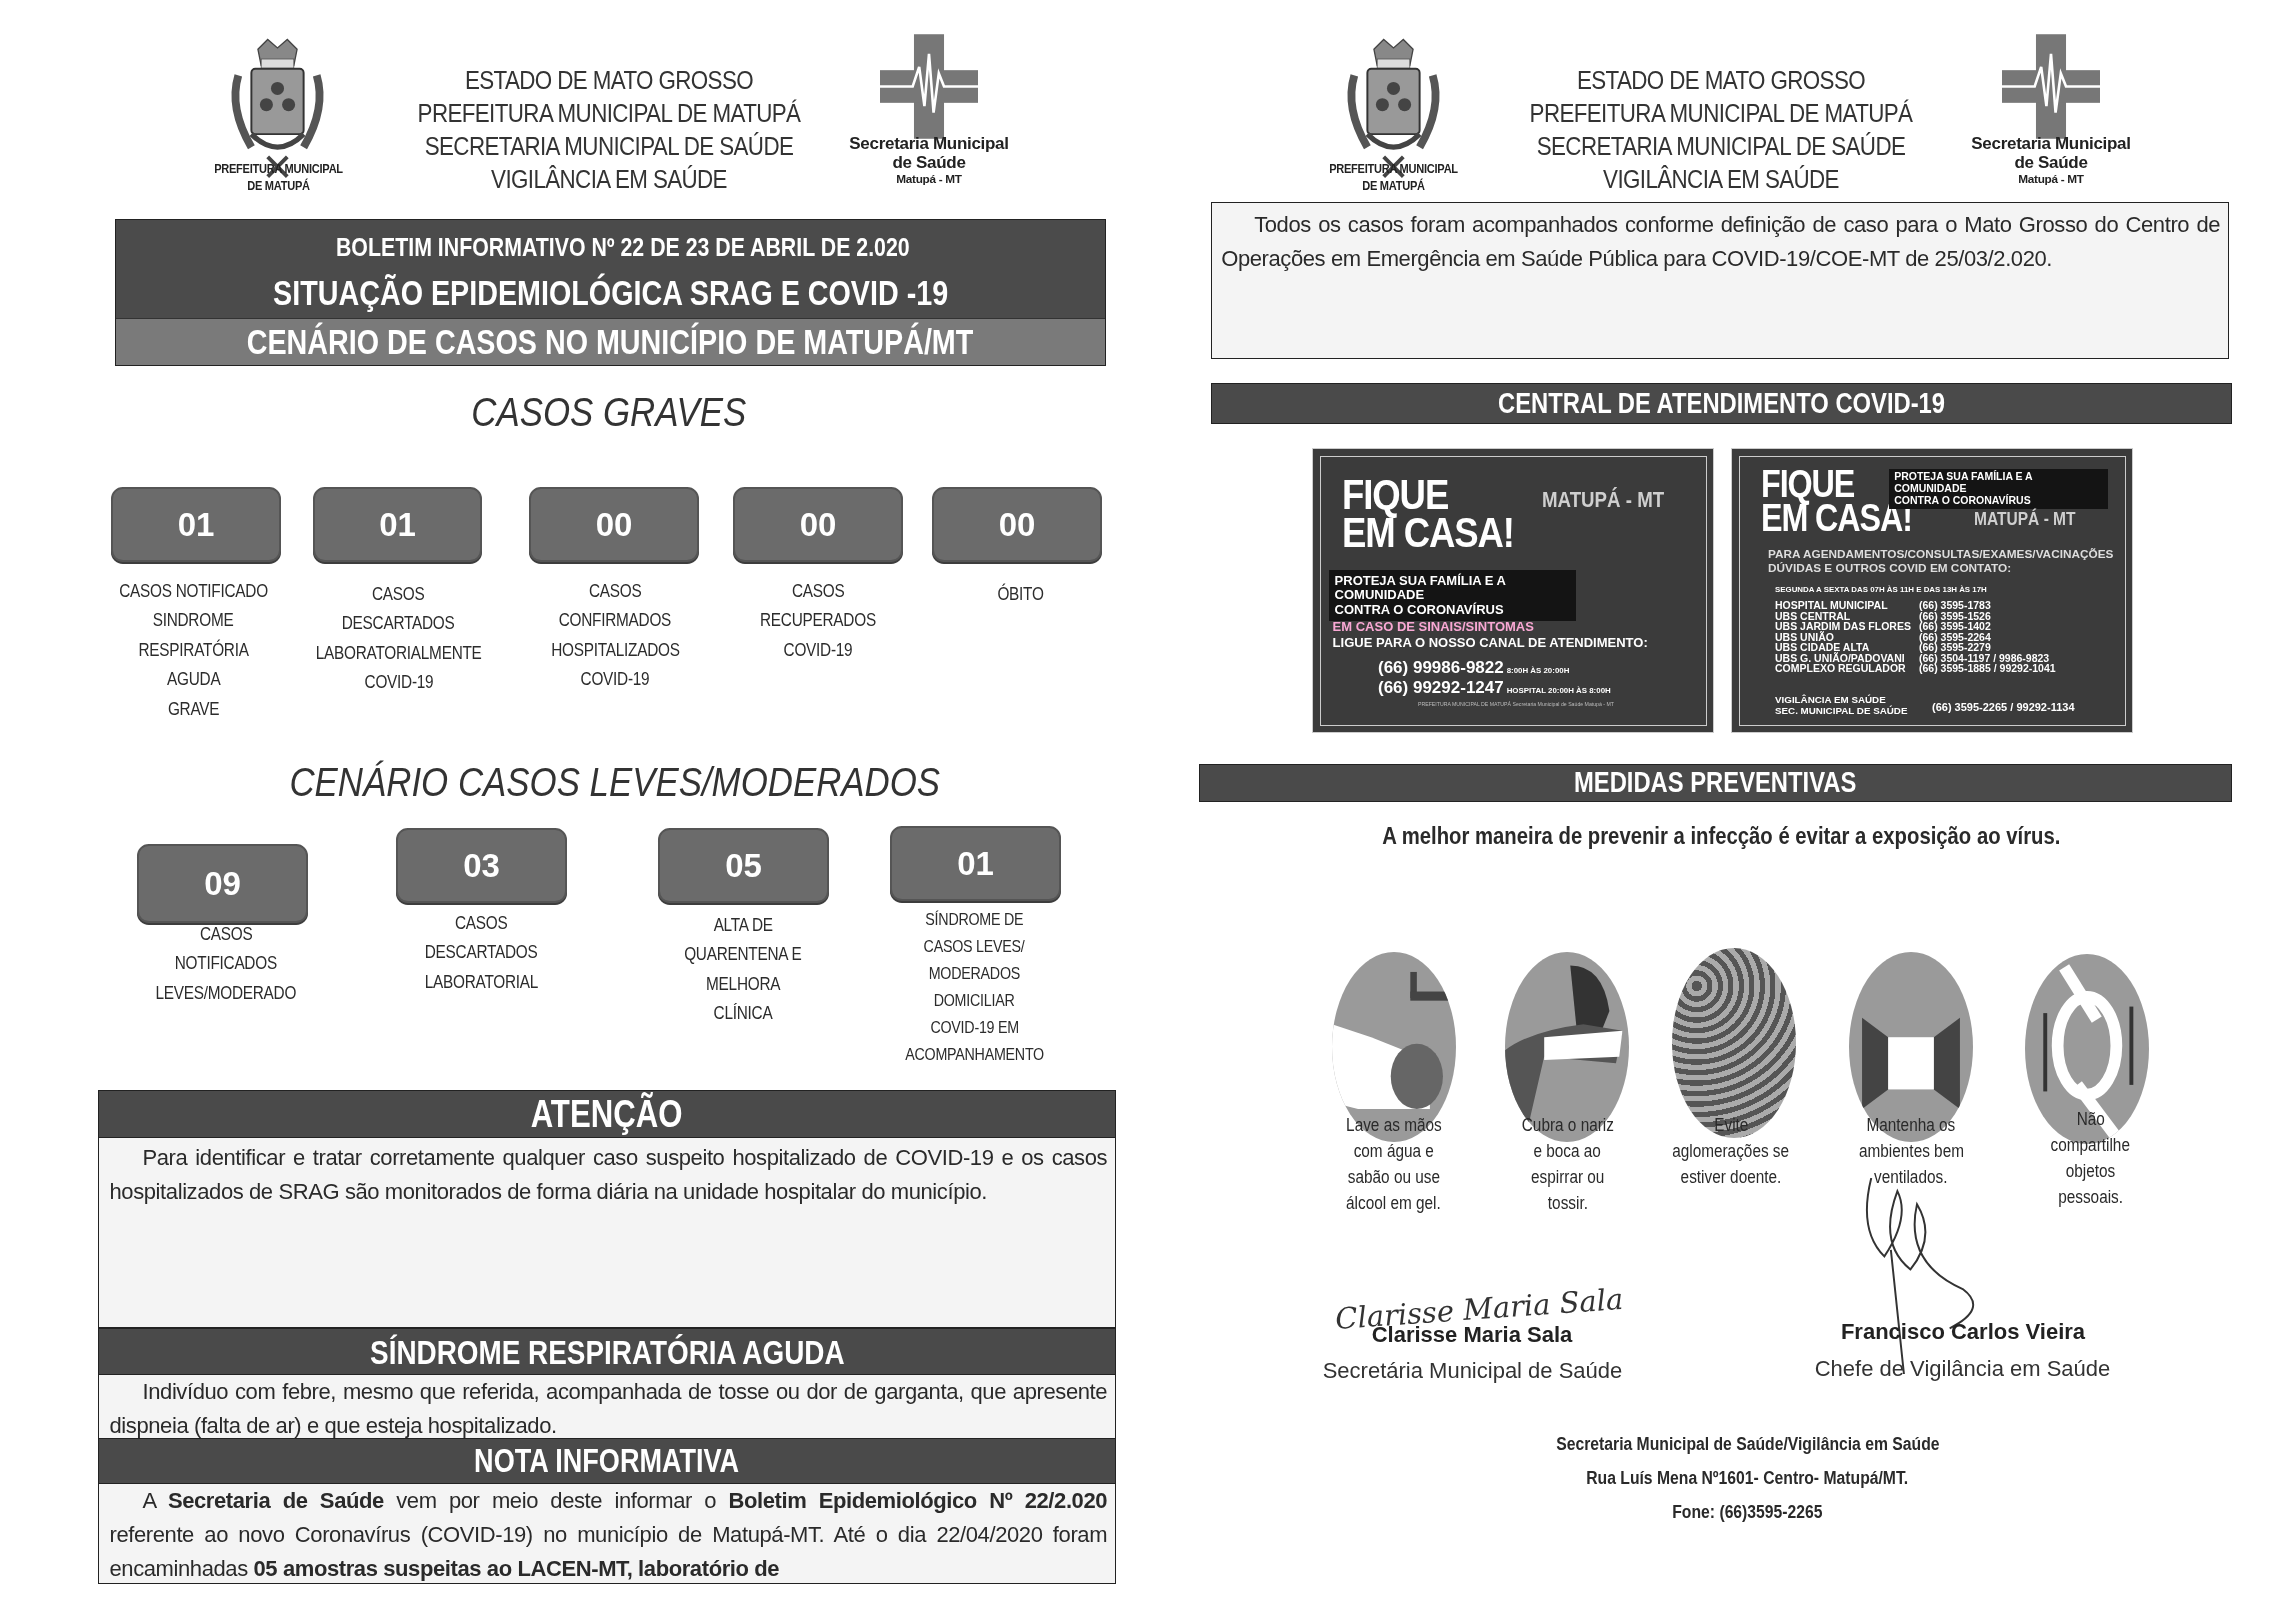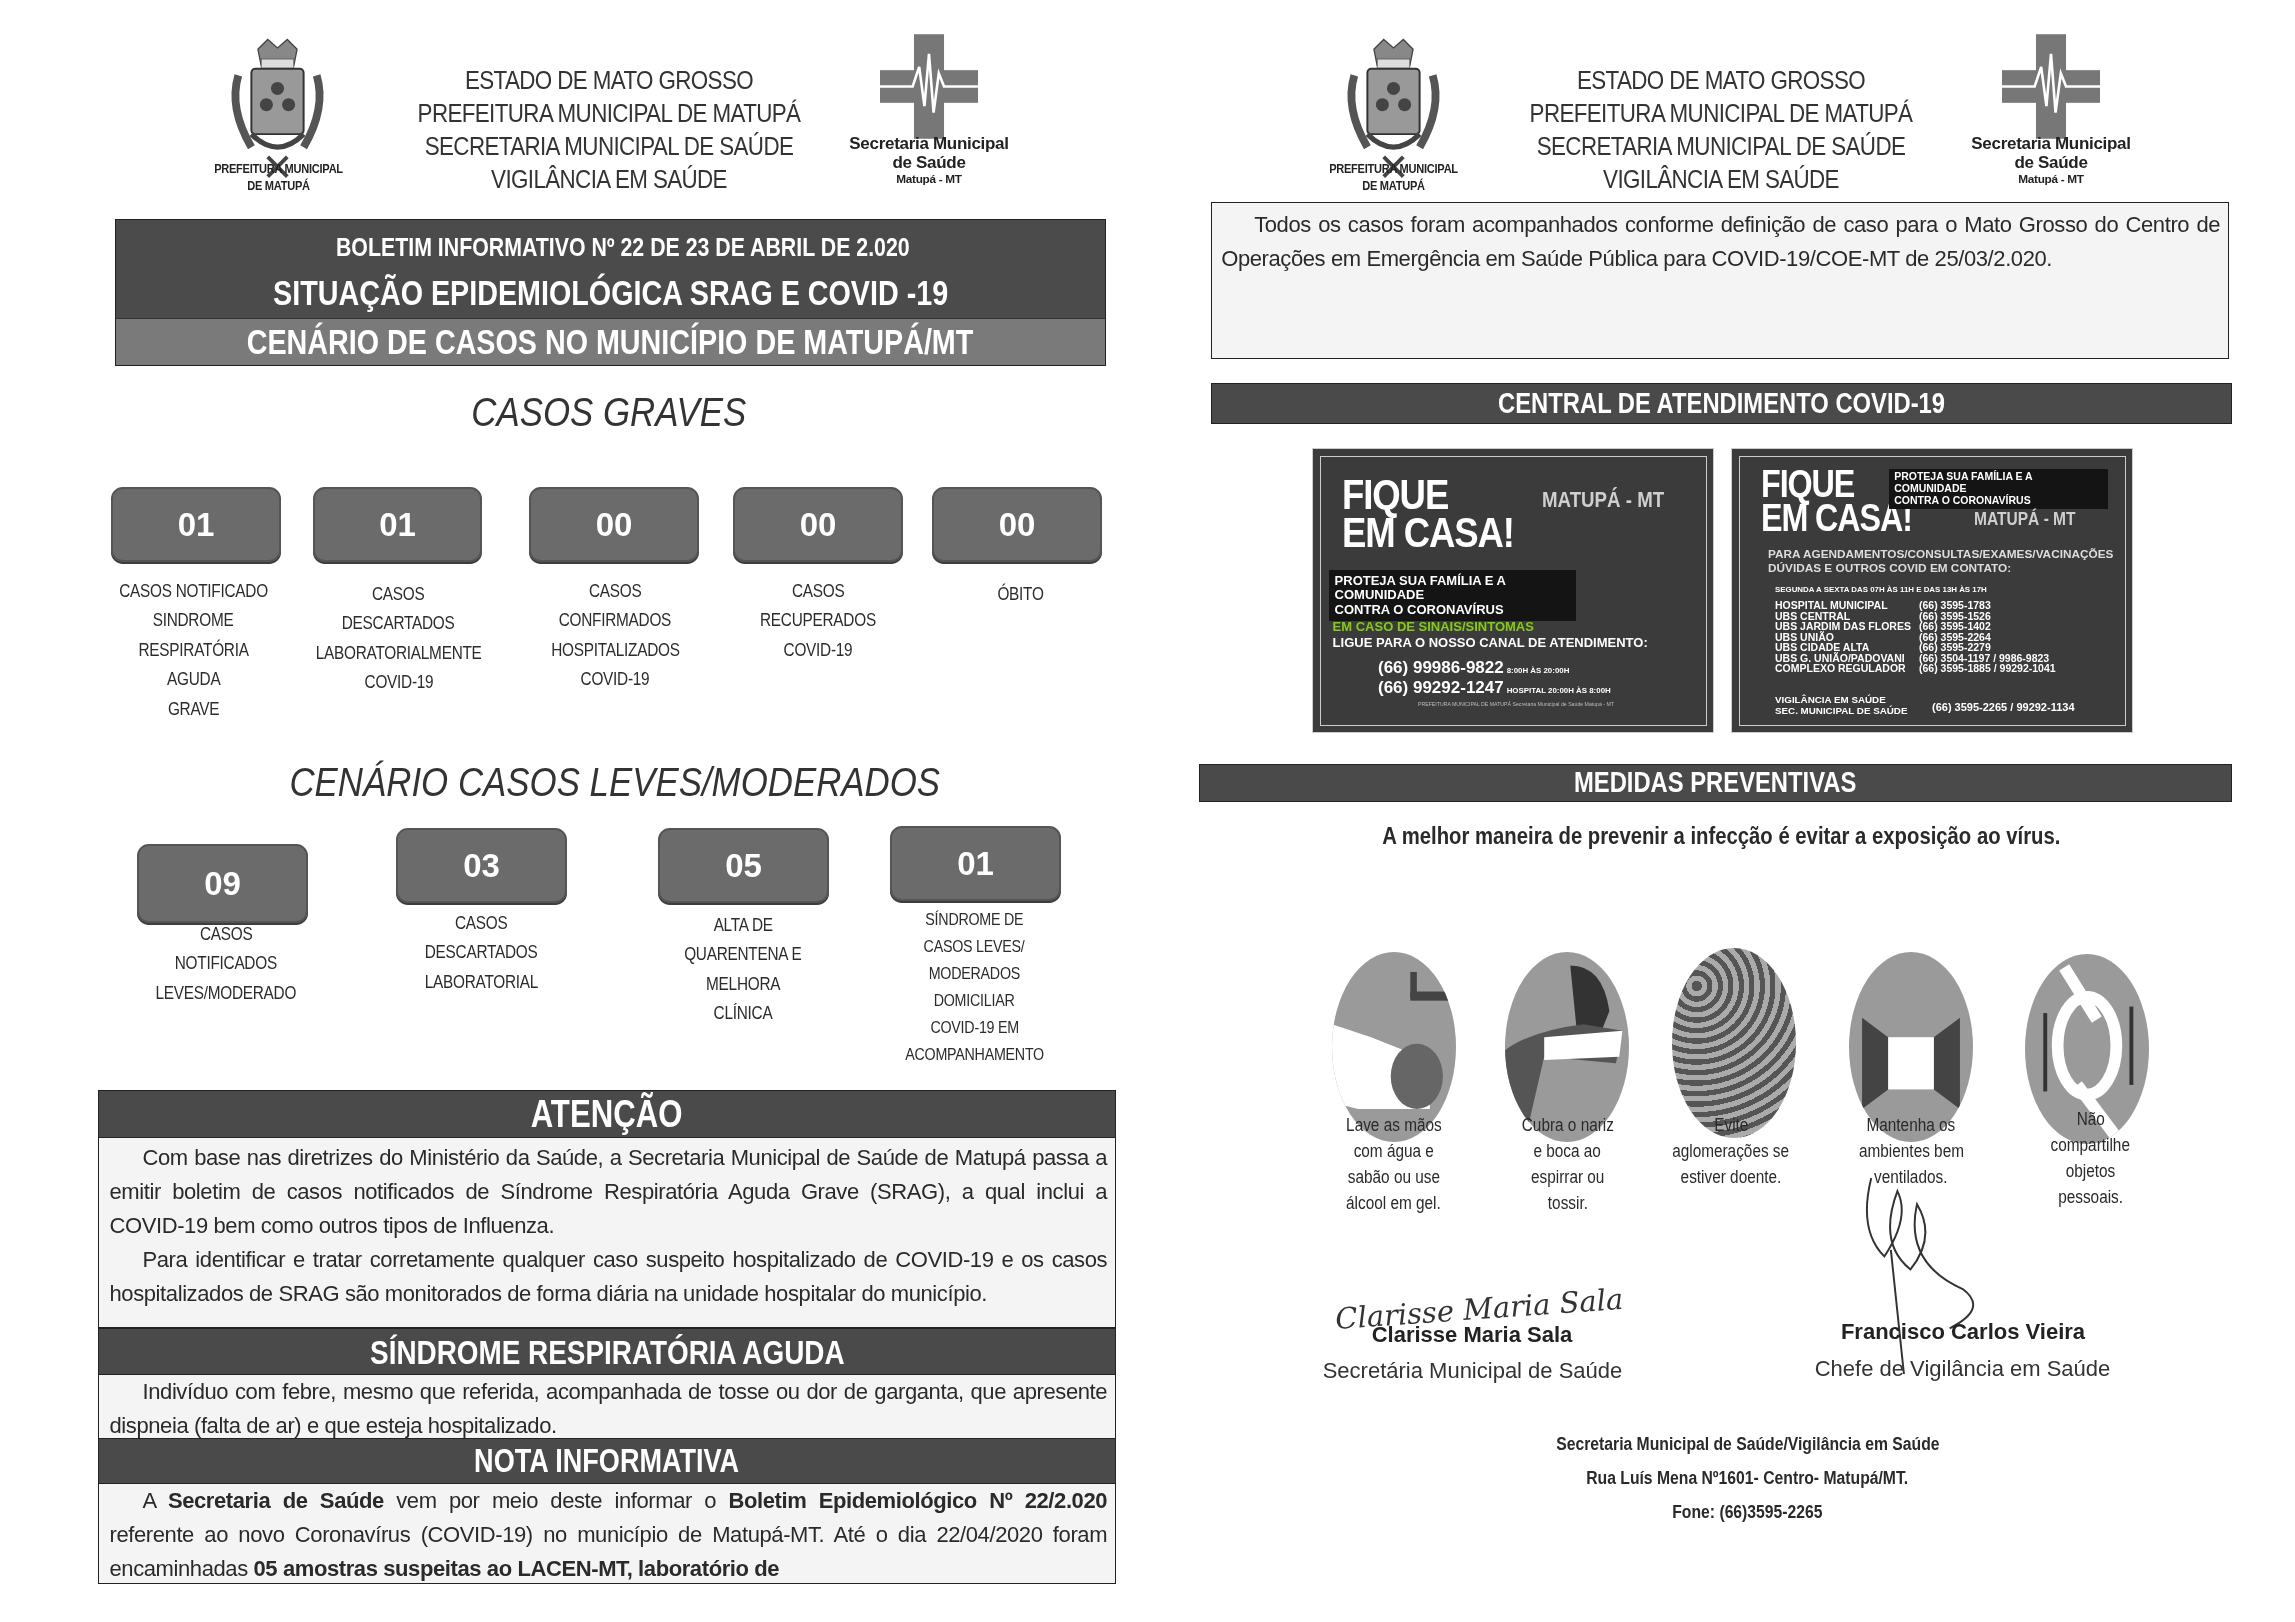--- a/index.html
+++ b/index.html
@@ -184,21 +184,20 @@
     <div><span>MODERADOS</span></div>
     <div><span>DOMICILIAR</span></div>
     <div><span>COVID-19 EM</span></div>
     <div><span>ACOMPANHAMENTO</span></div>
   </div>
 
   <div class="banner" style="left:98px;top:1090px;width:1018px;height:49px;font-size:38px;line-height:46px;">
     <span class="t">ATENÇÃO</span>
   </div>
   <div class="panel para" style="left:98px;top:1137px;width:1018px;height:191px;padding:2.6px 7.9px 0 10.5px;">
-    <p class="ind">Com base nas diretrizes do Ministério da Saúde, a Secretaria Municipal de Saúde de Matupá passa a emitir boletim de casos notificados de Síndrome Respiratória Aguda Grave (SRAG), a qual inclui a COVID-19 bem como outros tipos de Influenza.</p>
     <p class="ind">Para identificar e tratar corretamente qualquer caso suspeito hospitalizado de COVID-19 e os casos hospitalizados de SRAG são monitorados de forma diária na unidade hospitalar do município.</p>
   </div>
 
   <div class="banner" style="left:98px;top:1328px;width:1018px;height:47px;font-size:34px;line-height:46px;">
     <span class="t">SÍNDROME RESPIRATÓRIA AGUDA</span>
   </div>
   <div class="panel para" style="left:98px;top:1374px;width:1018px;height:65px;padding:0 7.9px 0 10.5px;">
     <p class="ind">Indivíduo com febre, mesmo que referida, acompanhada de tosse ou dor de garganta, que apresente dispneia (falta de ar) e que esteja hospitalizado.</p>
   </div>
 
@@ -261,21 +260,21 @@
     <div class="abs" style="left:29.4px;top:26px;">
       <div class="big">FIQUE</div>
       <div class="big">EM CASA!</div>
     </div>
     <div class="abs city" style="left:229px;top:38px;white-space:nowrap;">MATUPÁ - MT</div>
     <div class="abs blackbar" style="left:16.4px;top:121px;width:236px;">
       <div>PROTEJA SUA FAMÍLIA E A COMUNIDADE</div>
       <div>CONTRA O CORONAVÍRUS</div>
     </div>
     <div class="abs" style="left:19.6px;top:170px;font-weight:700;font-size:13px;line-height:15.7px;">
-      <div style="color:#84cc16;">EM CASO DE SINAIS/SINTOMAS</div>
+      <div style="color:#f9a8d4;">EM CASO DE SINAIS/SINTOMAS</div>
       <div>LIGUE PARA O NOSSO CANAL DE ATENDIMENTO:</div>
     </div>
     <div class="abs" style="left:65px;top:209px;font-weight:700;">
       <div style="white-space:nowrap;"><span style="font-size:17px;">(66) 99986-9822</span> <span style="font-size:7.9px;">8:00H ÀS 20:00H</span></div>
       <div style="white-space:nowrap;"><span style="font-size:17px;">(66) 99292-1247</span> <span style="font-size:7.9px;">HOSPITAL 20:00H ÀS 8:00H</span></div>
     </div>
     <div class="abs" style="left:105px;top:252px;font-size:5.2px;color:#bbb;width:196px;display:flex;justify-content:space-between;">
       <span>PREFEITURA MUNICIPAL DE MATUPÁ</span>
       <span>Secretaria Municipal de Saúde Matupá - MT</span>
     </div>

